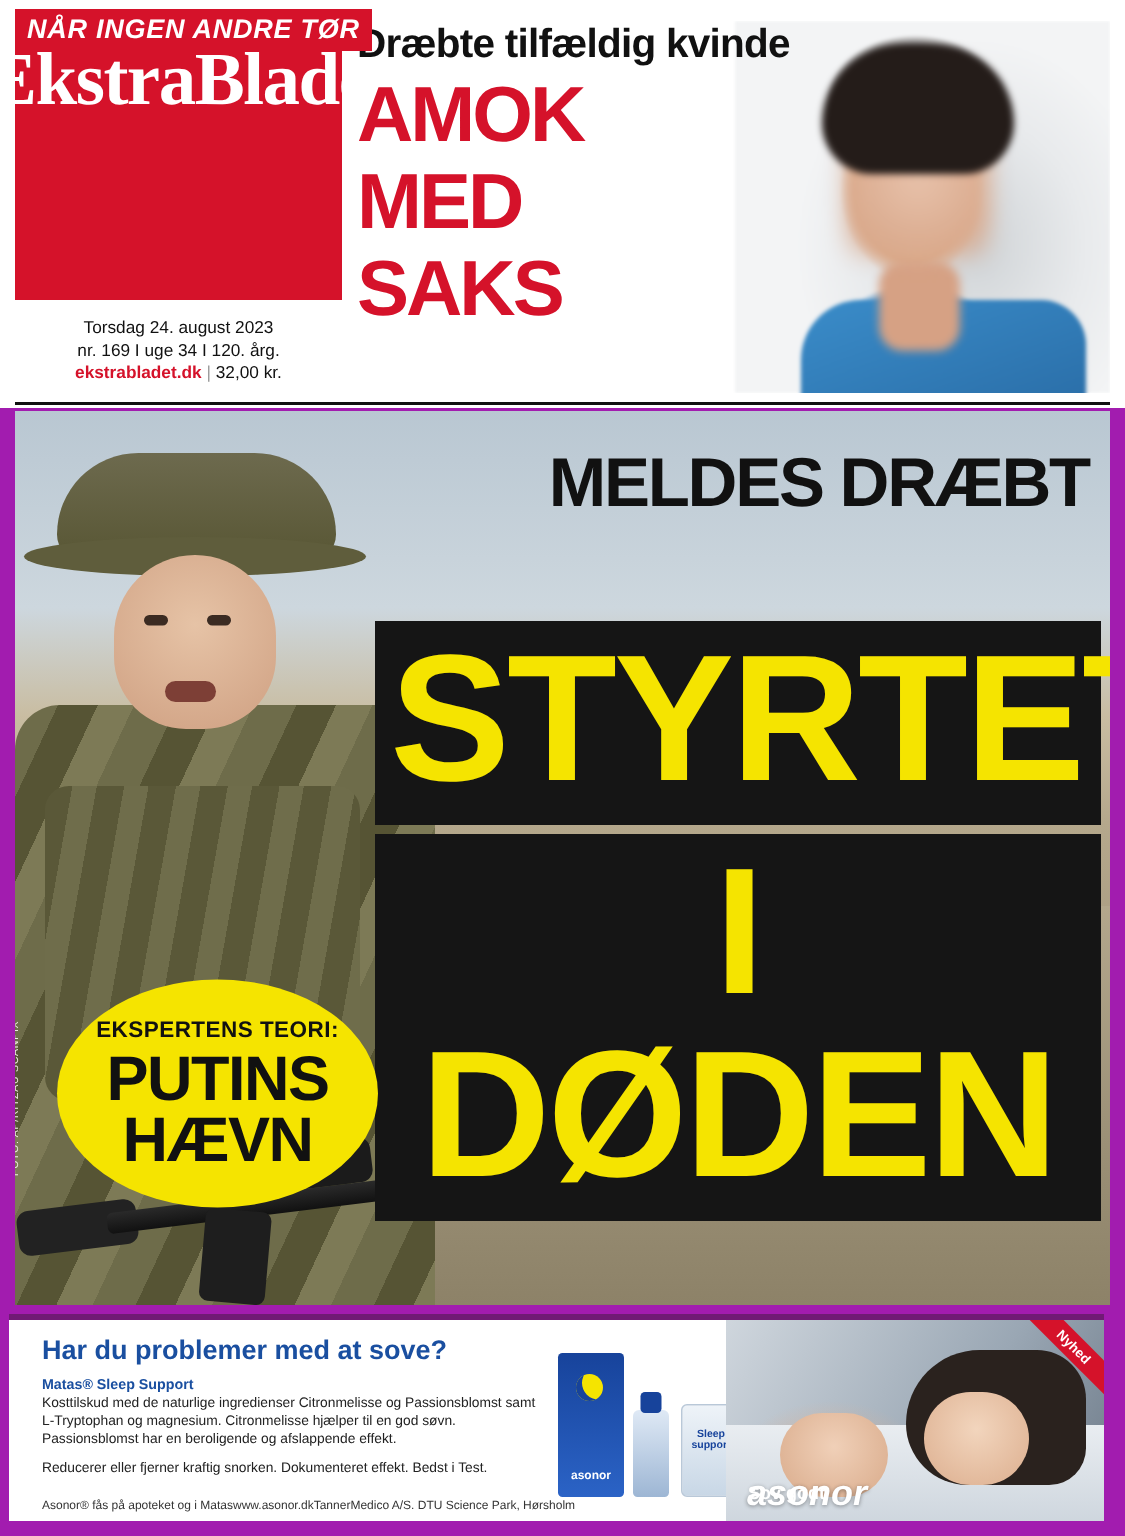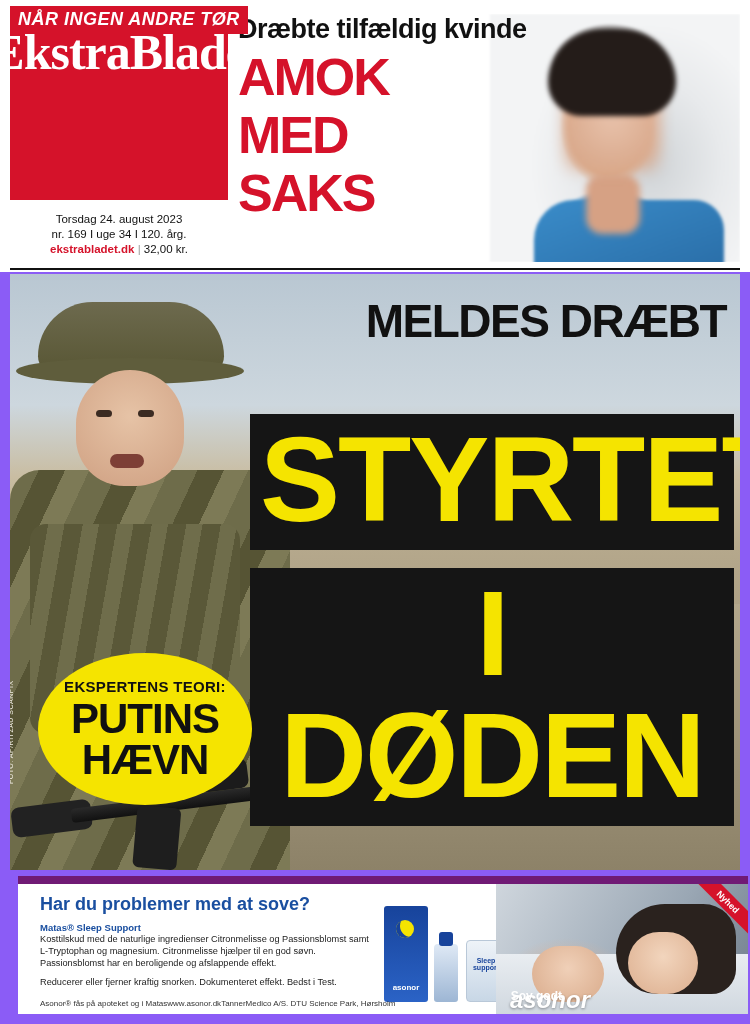--- a/index.html
+++ b/index.html
@@ -2,21 +2,21 @@
 <html><head>
 <meta charset="utf-8">
 <style>
   * { box-sizing: border-box; margin: 0; padding: 0; }
   html, body {
     width: 750px; height: 1024px;
     background: #ffffff;
     font-family: "Liberation Sans", sans-serif;
     overflow: hidden;
   }
-  .page { position: relative; width: 750px; height: 1024px; background:#8b5cf6; }
+  .page { position: relative; width: 750px; height: 1024px; background:#a21caf; }
 
   
   .masthead { position: relative; width: 750px; height: 272px; background:#fff; }
 
   .kicker-bar {
     position: absolute; left: 10px; top: 6px;
     background: #d5122a; color: #fff;
     font-weight: bold; font-style: italic;
     font-size: 18px; letter-spacing: 0.5px;
     padding: 3px 8px 4px 8px;
@@ -205,38 +205,38 @@
     position:absolute; left: 240px; top: 140px; right: 6px;
   }
   .styrtet, .idoden {
     background: #151515; color: #f5e400;
     font-weight: bold; letter-spacing: -2px;
     font-family: "Liberation Sans", sans-serif;
     display: block;
     text-align: center;
   }
   .styrtet { font-size: 120px; line-height: 122px; padding: 4px 10px 10px 10px; }
-  .idoden  { font-size: 120px; line-height: 122px; padding: 4px 10px 10px 10px; margin-top: 18px; }
+  .idoden  { font-size: 120px; line-height: 122px; padding: 4px 10px 10px 10px; margin-top: 6px; }
 
   .expert-circle {
     position:absolute; left: 28px; bottom: 65px;
     width: 214px; height: 152px;
     background: #f5e400;
     border-radius: 50%;
     display:flex; flex-direction:column; align-items:center; justify-content:center;
     color: #111; text-align:left;
   }
   .expert-circle .t1 { font-size: 15px; font-weight: bold; letter-spacing: 0.3px; }
   .expert-circle .t2 { font-size: 42px; font-weight: bold; line-height: 40px; letter-spacing: -1px; margin-top: 4px;}
   .expert-circle .t3 { font-size: 42px; font-weight: bold; line-height: 42px; letter-spacing: -1px;}
 
   
   .ad {
-    position:absolute; left: 18px; top: 876px; width: 730px; height: 138px;
-    border-top: 8px solid #701a75;
+    position:absolute; left: 6px; top: 876px; width: 730px; height: 138px;
+    border-top: 4px solid #701a75;
     background: #fff;
     overflow: hidden;
   }
   .ad-head {
     position:absolute; left: 22px; top: 10px;
     font-size: 18px; font-weight: bold; color: #1a4fa0;
   }
   .ad-body { position:absolute; left: 22px; top: 38px; width: 330px; }
   .ad-body .b { font-size: 9.5px; font-weight: bold; color: #1a4fa0; }
   .ad-body p { font-size: 9.2px; line-height: 12px; color: #222; margin-bottom: 7px; }

